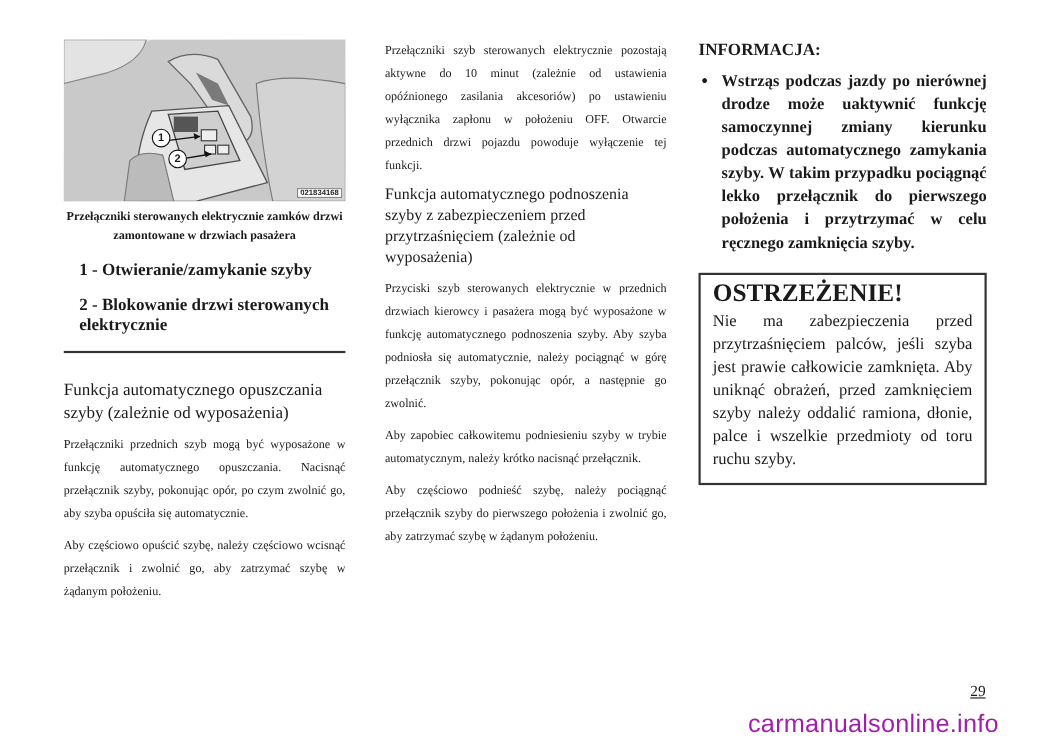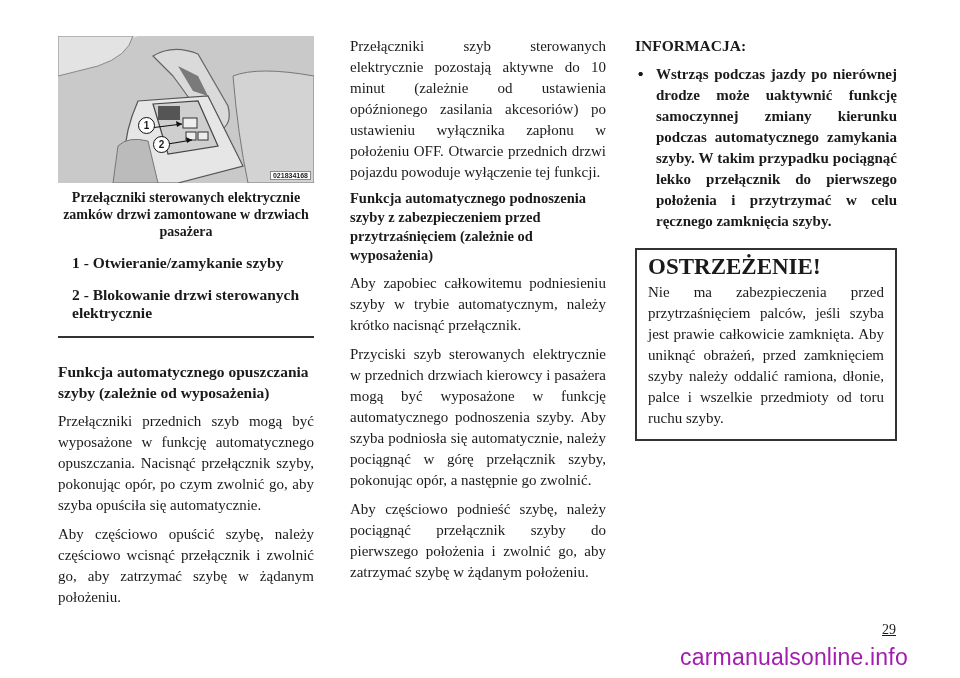--- a/index.html
+++ b/index.html
@@ -17,29 +17,29 @@
       width: 256px; height: 147px; position: relative; overflow: hidden;
       background: linear-gradient(160deg, #e9e9e9 0%, #cfcfcf 35%, #bdbdbd 60%, #d7d7d7 100%);
     }
     .fig-code {
       position: absolute; right: 3px; bottom: 3px;
       background: #fff; border: 1px solid #888;
       font-family: "Liberation Sans", sans-serif; font-size: 7px; font-weight: bold;
       padding: 0 2px; color: #222;
     }
     .caption {
-      font-weight: bold; font-size: 14px; text-align: center;
+      font-weight: bold; font-size: 11px; text-align: center;
       line-height: 17px; margin-top: 6px;
     }
     .legend { font-size: 15.5px; line-height: 18px; margin-top: 6px; }
     .legend div { margin: 14px; font-weight: bold; }
     .divider { border: none; border-top: 2px solid #333; margin: 4px 0 0 0; }
 
-    h3 { font-size: 15.5px; font-weight: bold; line-height: 21px; margin: 0; }
-    p { font-size: 15px; line-height: 21px; margin: 0; text-align: justify; }
+    h3 { font-size: 15.5px; font-weight: normal; line-height: 21px; margin: 0; }
+    p { font-size: 11px; line-height: 21px; margin: 0; text-align: justify; }
     .col1 h3.h-first { margin-top: 23px; }
     .col1 p { margin-top: 8px; }
     .col2 h3 { margin-top: 6px; font-size: 14.5px; line-height: 19px; }
     .col2 p { margin-top: 8px; }
     .col2 p.first { margin-top: 0; }
 
     .info-title { font-weight: bold; font-size: 15.5px; line-height: 20px; margin: 0; }
     .bullets { list-style: none; padding: 0; margin: 6px 0 0 0; }
     .bullets li {
       position: relative; padding-left: 21px; margin-top: 0; margin-bottom: 8px;
@@ -96,22 +96,22 @@
   </div>
   <hr class="divider">
   <h3 class="h-first">Funkcja automatycznego opuszczania szyby (zależnie od wyposażenia)</h3>
   <p>Przełączniki przednich szyb mogą być wyposażone w funkcję automatycznego opuszczania. Nacisnąć przełącznik szyby, pokonując opór, po czym zwolnić go, aby szyba opuściła się automatycznie.</p>
   <p>Aby częściowo opuścić szybę, należy częściowo wcisnąć przełącznik i zwolnić go, aby zatrzymać szybę w żądanym położeniu.</p>
 </div>
 
 <div class="col col2">
   <p class="first">Przełączniki szyb sterowanych elektrycznie pozostają aktywne do 10 minut (zależnie od ustawienia opóźnionego zasilania akcesoriów) po ustawieniu wyłącznika zapłonu w położeniu OFF. Otwarcie przednich drzwi pojazdu powoduje wyłączenie tej funkcji.</p>
   <h3>Funkcja automatycznego podnoszenia szyby z zabezpieczeniem przed przytrzaśnięciem (zależnie od wyposażenia)</h3>
+  <p>Przyciski szyb sterowanych elektrycznie w przednich drzwiach kierowcy i pasażera mogą być wyposażone w funkcję automatycznego podnoszenia szyby. Aby szyba podniosła się automatycznie, należy pociągnąć w górę przełącznik szyby, pokonując opór, a następnie go zwolnić.</p>
   <p>Aby zapobiec całkowitemu podniesieniu szyby w trybie automatycznym, należy krótko nacisnąć przełącznik.</p>
-  <p>Przyciski szyb sterowanych elektrycznie w przednich drzwiach kierowcy i pasażera mogą być wyposażone w funkcję automatycznego podnoszenia szyby. Aby szyba podniosła się automatycznie, należy pociągnąć w górę przełącznik szyby, pokonując opór, a następnie go zwolnić.</p>
   <p>Aby częściowo podnieść szybę, należy pociągnąć przełącznik szyby do pierwszego położenia i zwolnić go, aby zatrzymać szybę w żądanym położeniu.</p>
 </div>
 
 <div class="col col3">
   <div class="info-title">INFORMACJA:</div>
   <ul class="bullets">
     <li>
       <span class="dot">•</span>
     </li>
     <li>

